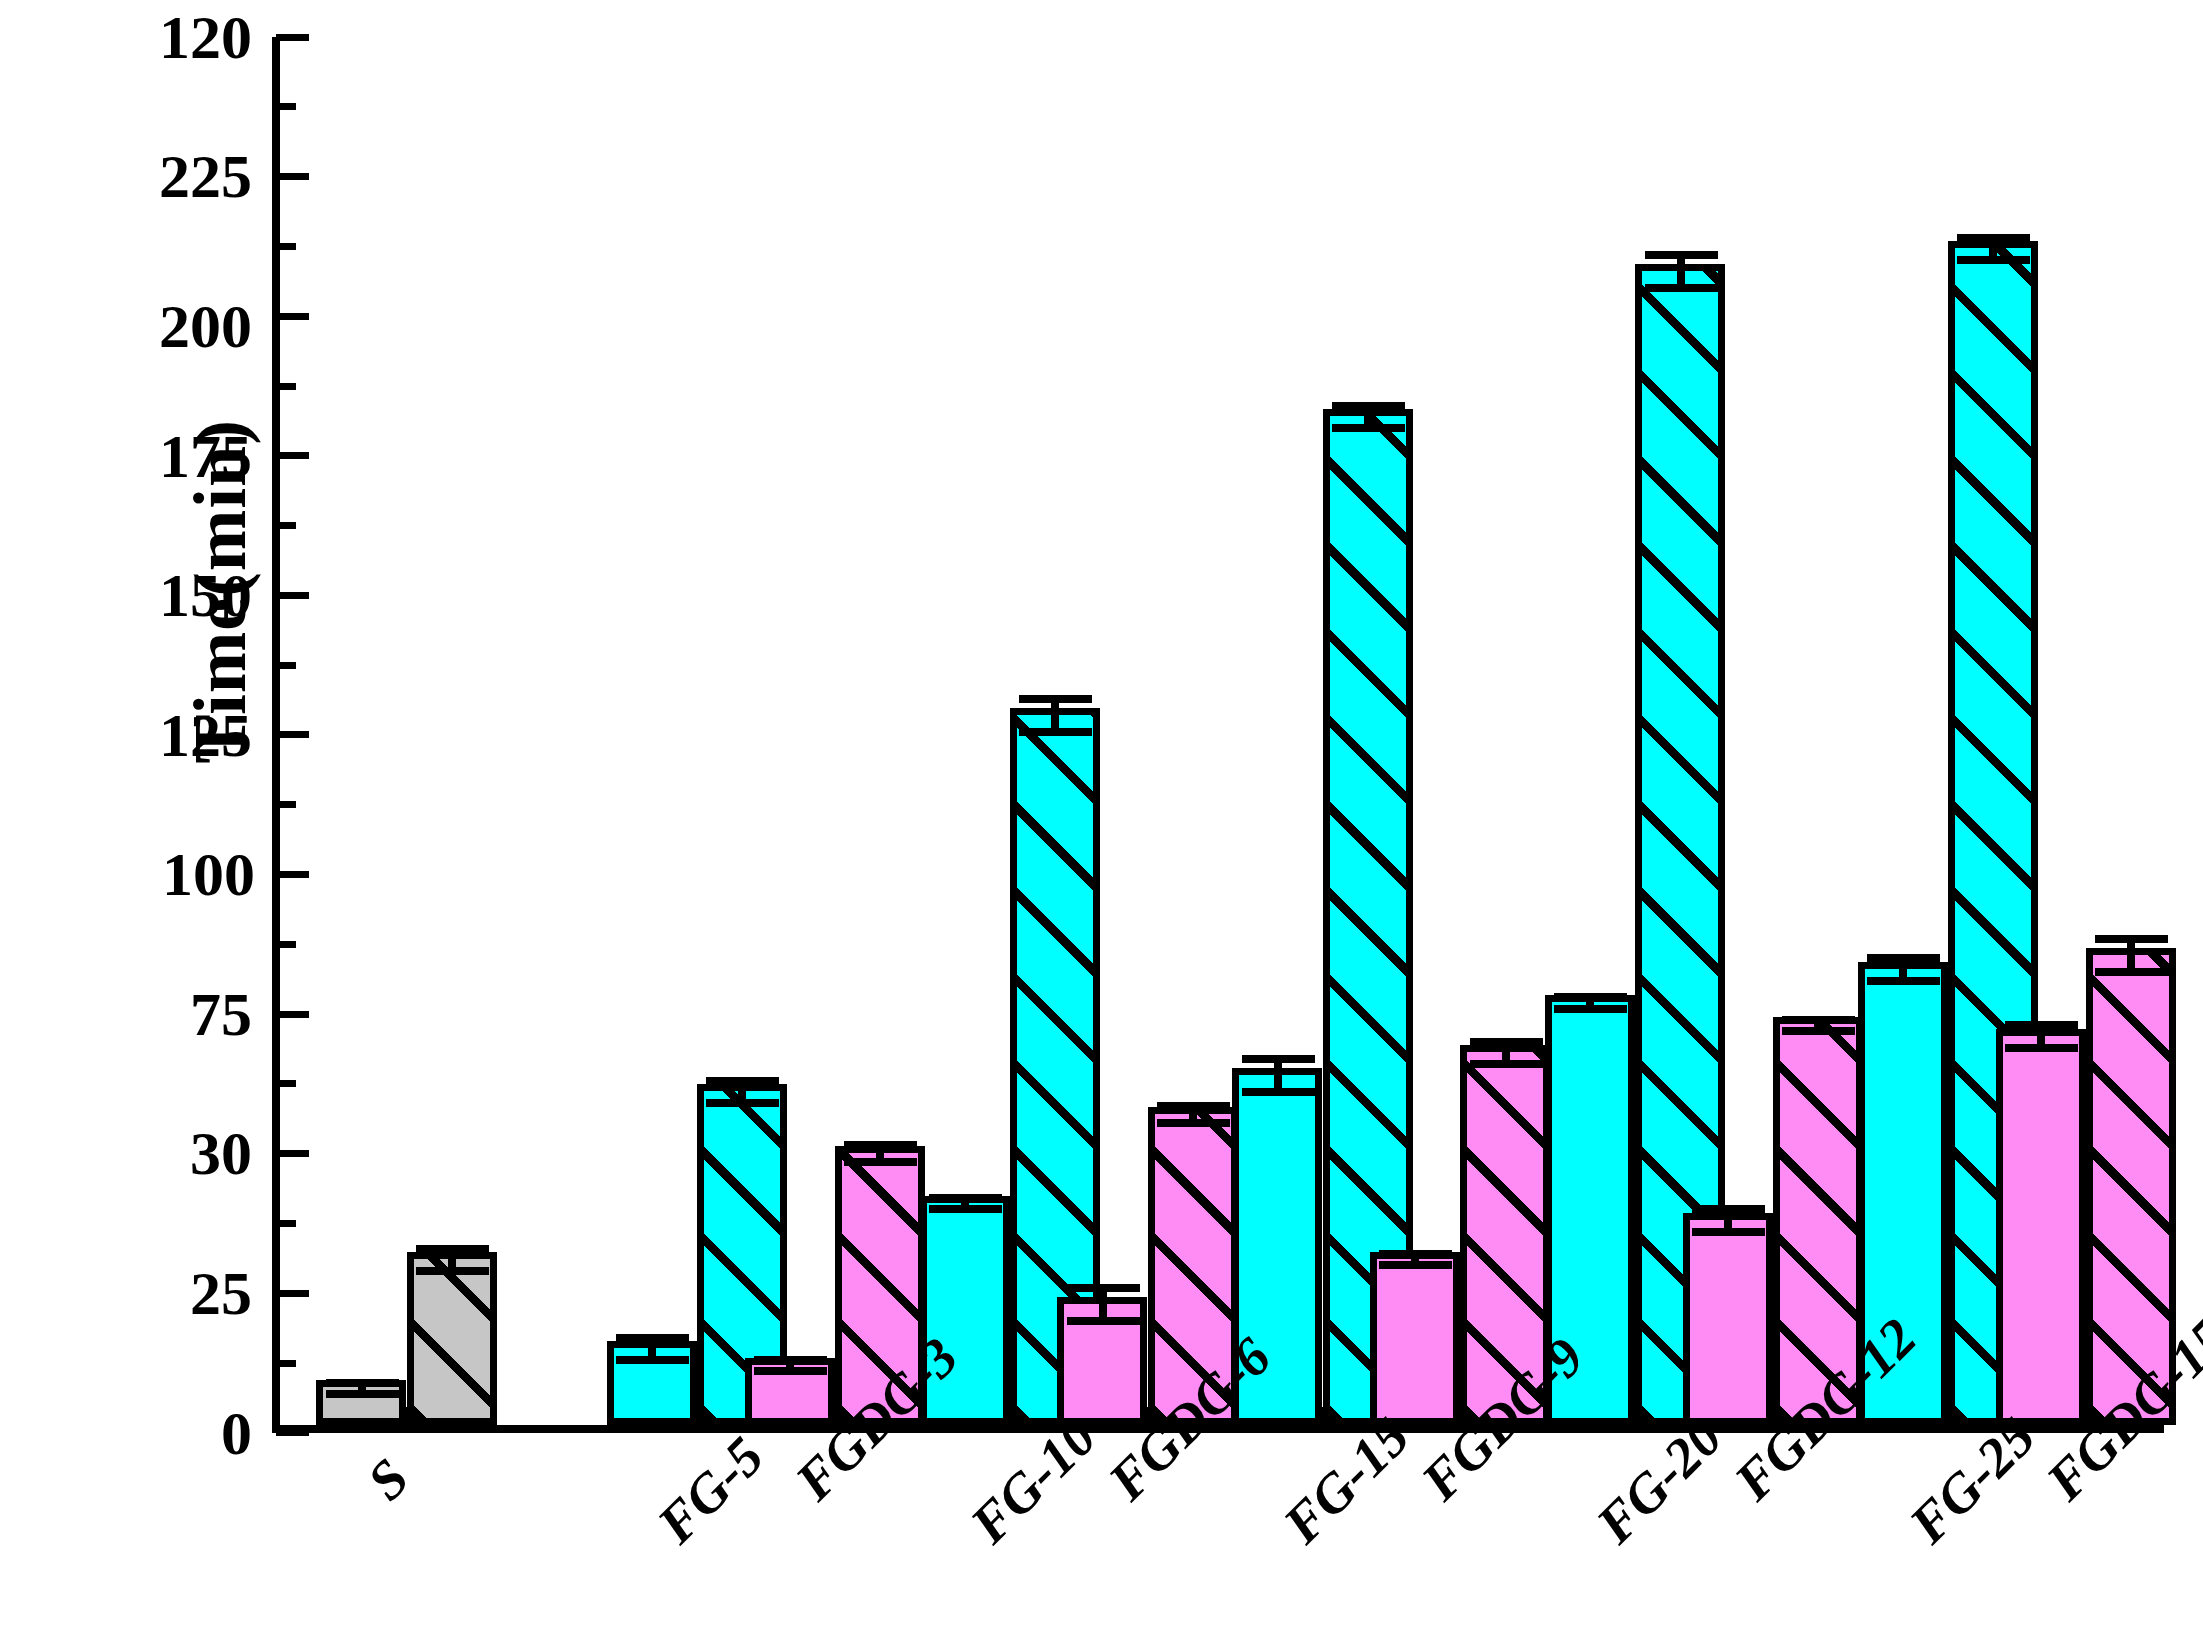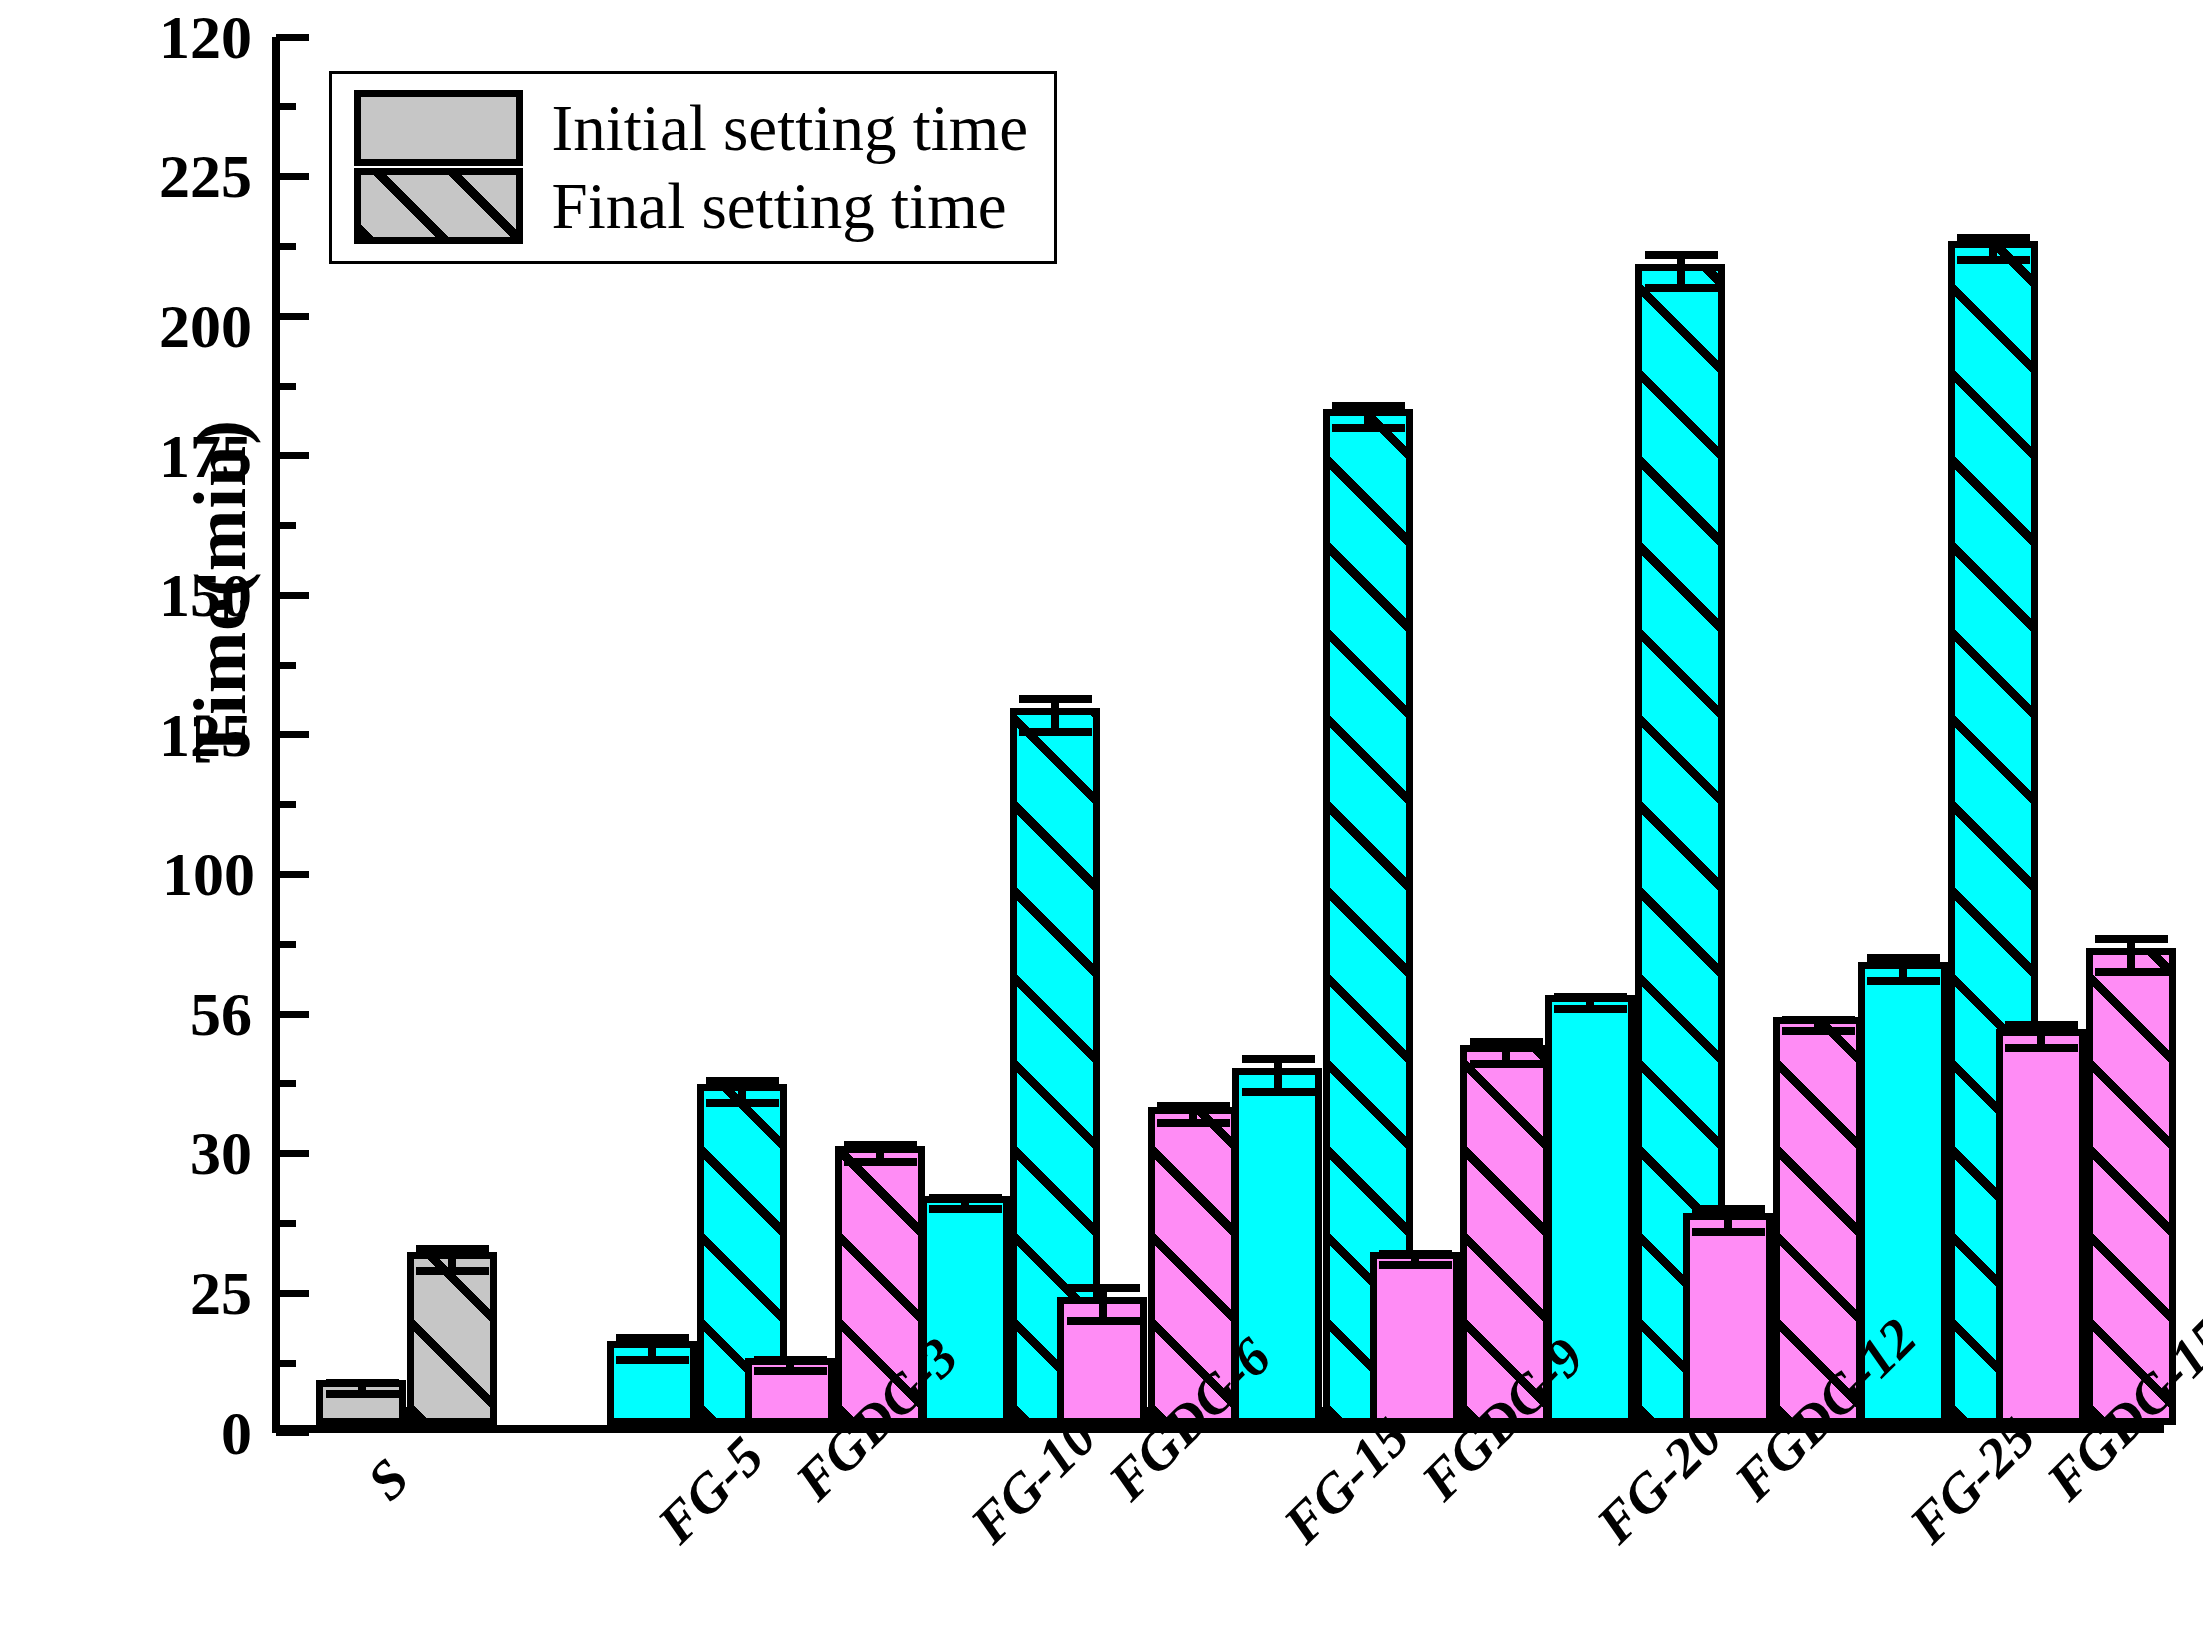--- a/index.html
+++ b/index.html
@@ -137,21 +137,21 @@
 <body>
 
 <div id="fig">
 
   <div id="ylabel">Time(min)</div>
 
   <div id="ylabels">
       <div class="ylabel-abs" style="left: 6.9px; top: 1402px;">0</div>
       <div class="ylabel-abs" style="left: 6.9px; top: 1262px;">25</div>
       <div class="ylabel-abs" style="left: 6.9px; top: 1122px;">30</div>
-      <div class="ylabel-abs" style="left: 6.9px; top: 983px;">56</div>
+      <div class="ylabel-abs" style="left: 6.9px; top: 983px;">75</div>
       <div class="ylabel-abs" style="left: 10px; top: 843px;">100</div>
       <div class="ylabel-abs" style="left: 6.9px; top: 704px;">125</div>
       <div class="ylabel-abs" style="left: 6.9px; top: 564px;">150</div>
       <div class="ylabel-abs" style="left: 6.9px; top: 425px;">175</div>
       <div class="ylabel-abs" style="left: 6.9px; top: 295px;">200</div>
       <div class="ylabel-abs" style="left: 6.9px; top: 145px;">225</div>
       <div class="ylabel-abs" style="left: 6.9px; top: 5.9px;">120</div>
     </div>
 
   <div id="plot">
@@ -316,30 +316,20 @@
         </div>
         <div class="err" style="left: 1851px; top: 0px; height: 1396px;">
           <div class="stem" style="top: 902px; height: 33px;"></div>
           <div class="cap" style="top: 898px; width: 73px; margin-left: -36px;"></div>
           <div class="cap" style="top: 931px; width: 73px; margin-left: -36px;"></div>
         </div>
         <div class="xtick" style="left: 1803px;"></div>
       </div>
   </div>
 
-  <div id="legend">
-    <div class="legrow">
-      <span class="legswatch s1"></span>
-      <span class="legtxt">Initial setting time</span>
-    </div>
-    <div class="legrow">
-      <span class="legswatch s2"></span>
-      <span class="legtxt">Final setting time</span>
-    </div>
-  </div>
 
   <div id="xlabels">
       <div class="xlab" style="left: 355px; top: 1468px;">S</div>
       <div class="xlab" style="left: 645px; top: 1511px;">FG-5</div>
       <div class="xlab" style="left: 783px; top: 1468px;">FGDG-3</div>
       <div class="xlab" style="left: 958px; top: 1511px;">FG-10</div>
       <div class="xlab" style="left: 1096px; top: 1468px;">FGDG-6</div>
       <div class="xlab" style="left: 1271px; top: 1511px;">FG-15</div>
       <div class="xlab" style="left: 1409px; top: 1468px;">FGDG-9</div>
       <div class="xlab" style="left: 1584px; top: 1511px;">FG-20</div>

